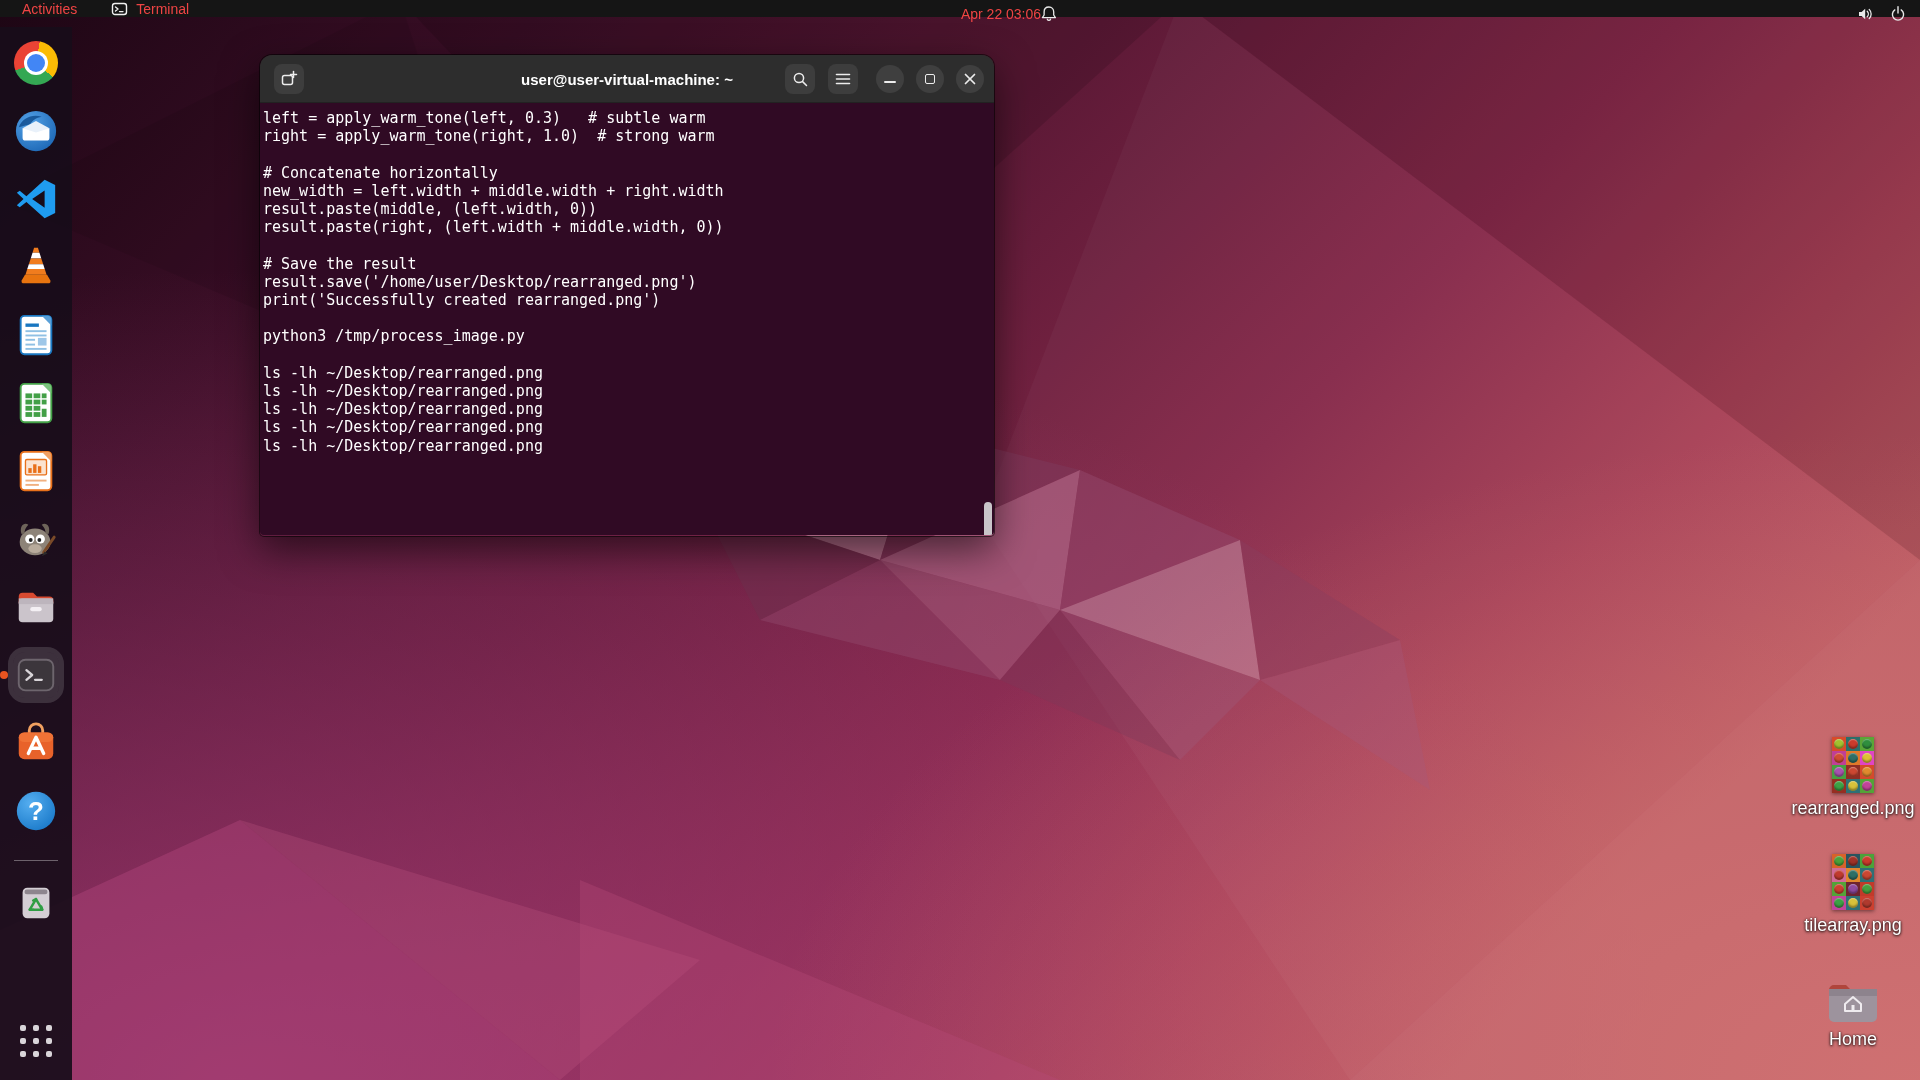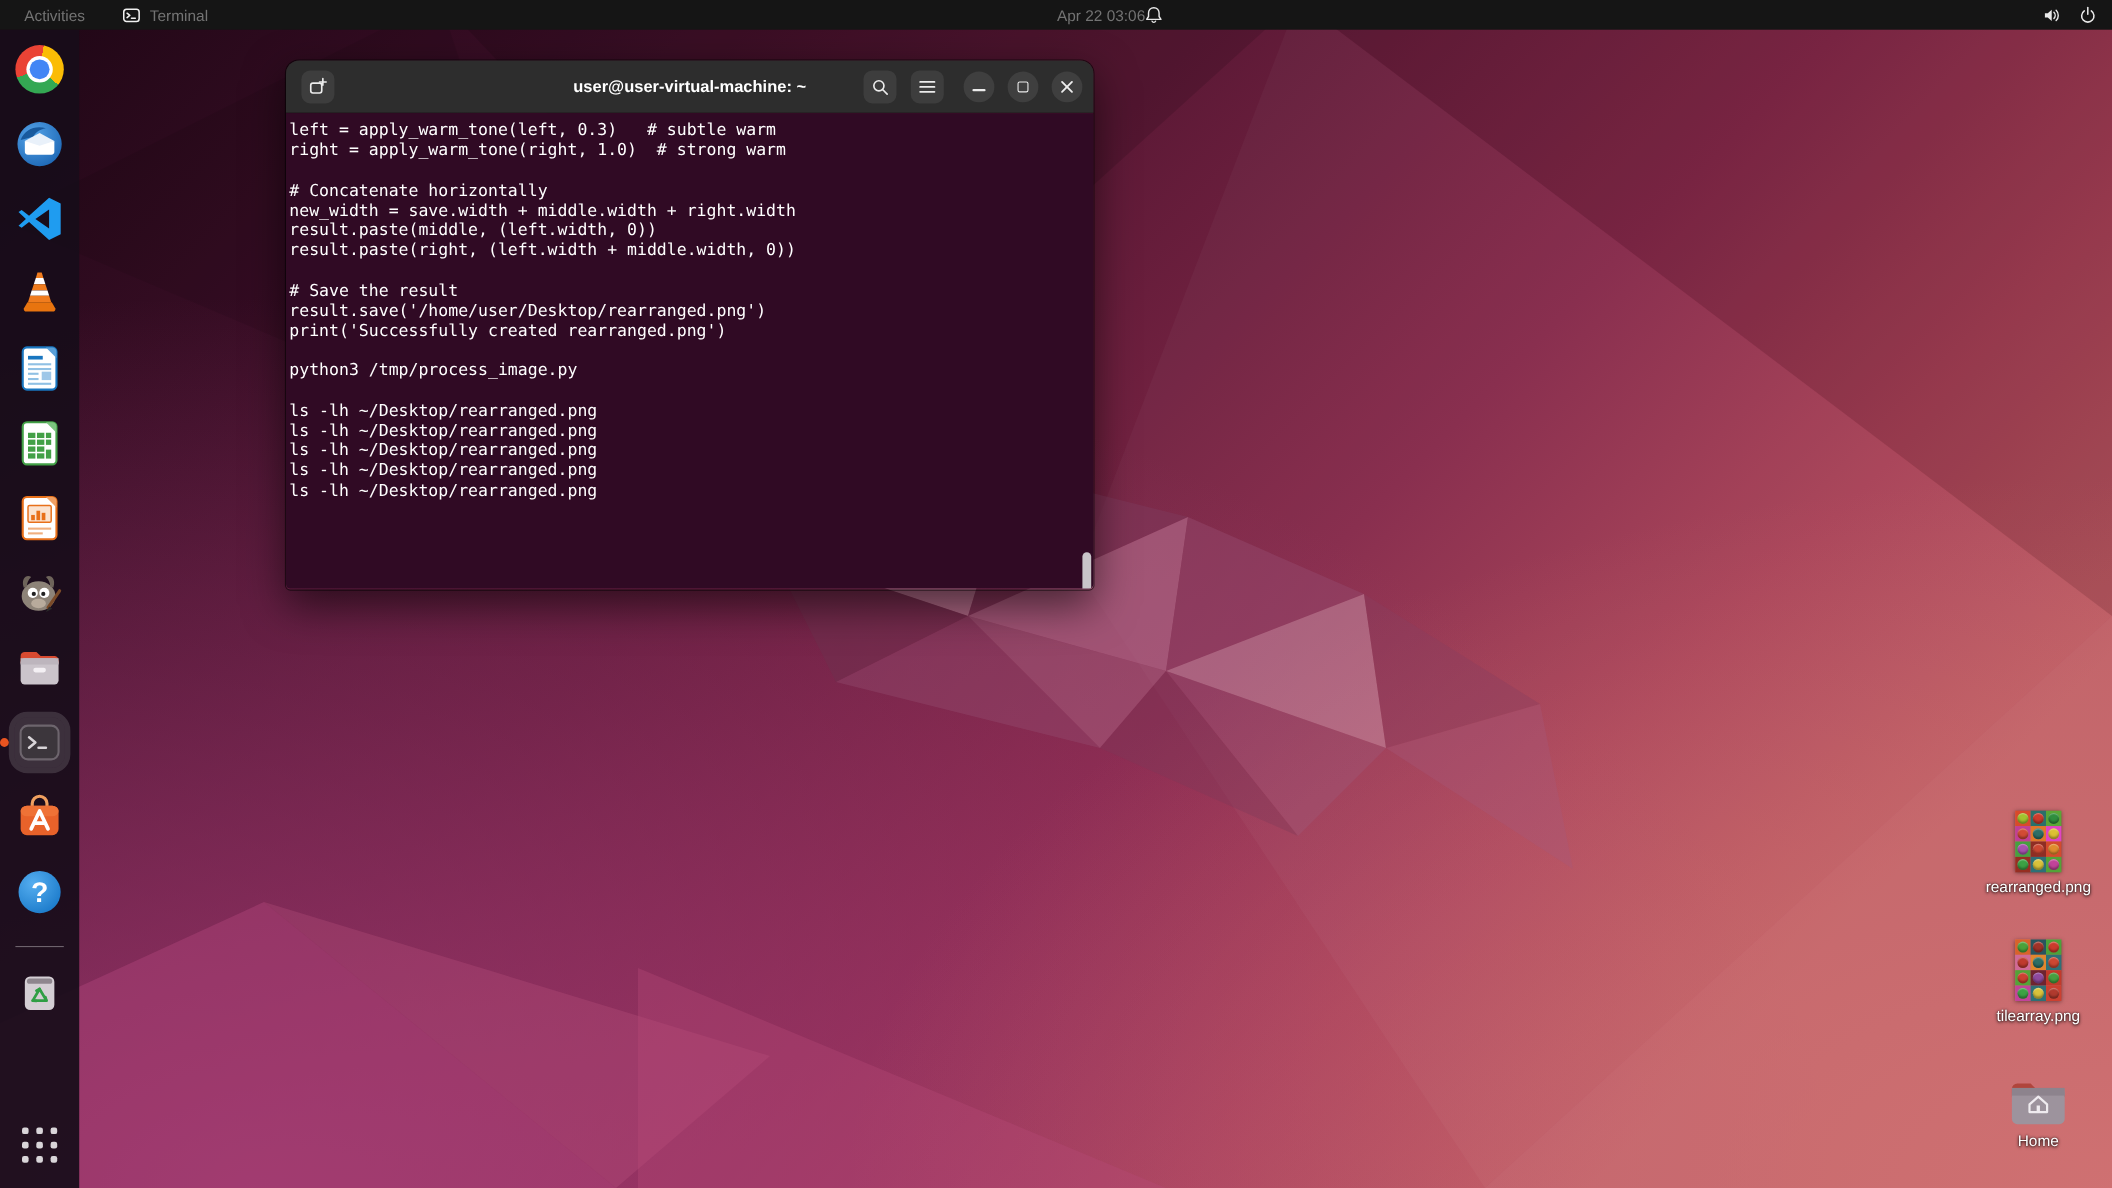--- a/index.html
+++ b/index.html
@@ -5,22 +5,22 @@
   * { margin:0; padding:0; box-sizing:border-box; }
   html,body { width:1920px; height:1080px; overflow:hidden; background:#000;
               font-family:"Liberation Sans", sans-serif; }
   #stage { position:relative; width:1920px; height:1080px; overflow:hidden; }
 
   
   #wallpaper { position:absolute; inset:0; }
   #wallpaper svg { display:block; width:100%; height:100%; }
 
   
-  #topbar { position:absolute; left:0; top:0; width:1920px; height:27px;
-            background:#151515; color:#737373; font-size:14px;
+  #topbar { position:absolute; left:0; top:0; width:1920px; height:17px;
+            background:#151515; color:#ef4444; font-size:14px;
             display:flex; align-items:center; z-index:40; }
   .tb-left { display:flex; align-items:center; gap:34px; padding-left:22px; }
   .tb-item { display:flex; align-items:center; gap:8px; height:27px; cursor:default; }
   .tb-clock { position:absolute; left:50%; top:0; transform:translateX(calc(-50% + 49px));
               height:27px; display:flex; align-items:center; }
   .tb-right { position:absolute; right:14px; top:0; height:27px; display:flex;
               align-items:center; gap:16px; }
   .tb-icon { display:flex; align-items:center; }
 
   
@@ -71,21 +71,21 @@
                border-radius:0 0 4px 4px; overflow:hidden;
                padding:6px 10px 0 3px; }
   .tline { font-family:"DejaVu Sans Mono", monospace; font-size:15px; line-height:18.2px;
            color:#ffffff; white-space:pre; }
   #term-scrollbar { position:absolute; right:2px; top:399px; width:8px; height:74px;
                     background:#c9c5c9; border-radius:4px; }
 
   
   .desk-icon { position:absolute; width:110px; display:flex; flex-direction:column;
                align-items:center; z-index:10; }
-  .desk-label { margin-top:5px; color:#ffffff; font-size:14px; text-align:center;
+  .desk-label { margin-top:5px; color:#ffffff; font-size:18px; text-align:center;
                 text-shadow:0 1px 3px rgba(0,0,0,0.9), 0 0 2px rgba(0,0,0,0.7); }
   .thumb { display:grid; grid-template-columns:repeat(3,14px); grid-template-rows:repeat(4,14px);
            box-shadow:0 1px 4px rgba(0,0,0,0.5); }
   .tile { position:relative; }
   .tile span { position:absolute; left:2px; top:2px; width:10px; height:10px; border-radius:50%;
                box-shadow:inset 0 -2px 2px rgba(0,0,0,0.35), inset 0 1px 1px rgba(255,255,255,0.35); }
   #icon-rearranged { left:1798px; top:737px; }
   #icon-tilearray  { left:1798px; top:854px; }
   #icon-home       { left:1798px; top:978px; }
 </style>
@@ -376,21 +376,21 @@
           <line x1="11.5" y1="2.5" x2="2.5" y2="11.5" stroke="#ececec" stroke-width="1.7" stroke-linecap="round"></line>
         </svg>
       </div>
     </div>
     <div id="term-body">
       <div id="term-output">
           <div class="tline">left = apply_warm_tone(left, 0.3)   # subtle warm</div>
           <div class="tline">right = apply_warm_tone(right, 1.0)  # strong warm</div>
           <div class="tline"> </div>
           <div class="tline"># Concatenate horizontally</div>
-          <div class="tline">new_width = save.width + middle.width + right.width</div>
+          <div class="tline">new_width = left.width + middle.width + right.width</div>
           <div class="tline">result.paste(middle, (left.width, 0))</div>
           <div class="tline">result.paste(right, (left.width + middle.width, 0))</div>
           <div class="tline"> </div>
           <div class="tline"># Save the result</div>
           <div class="tline">result.save('/home/user/Desktop/rearranged.png')</div>
           <div class="tline">print('Successfully created rearranged.png')</div>
           <div class="tline"> </div>
           <div class="tline">python3 /tmp/process_image.py</div>
           <div class="tline"> </div>
           <div class="tline">ls -lh ~/Desktop/rearranged.png</div>

